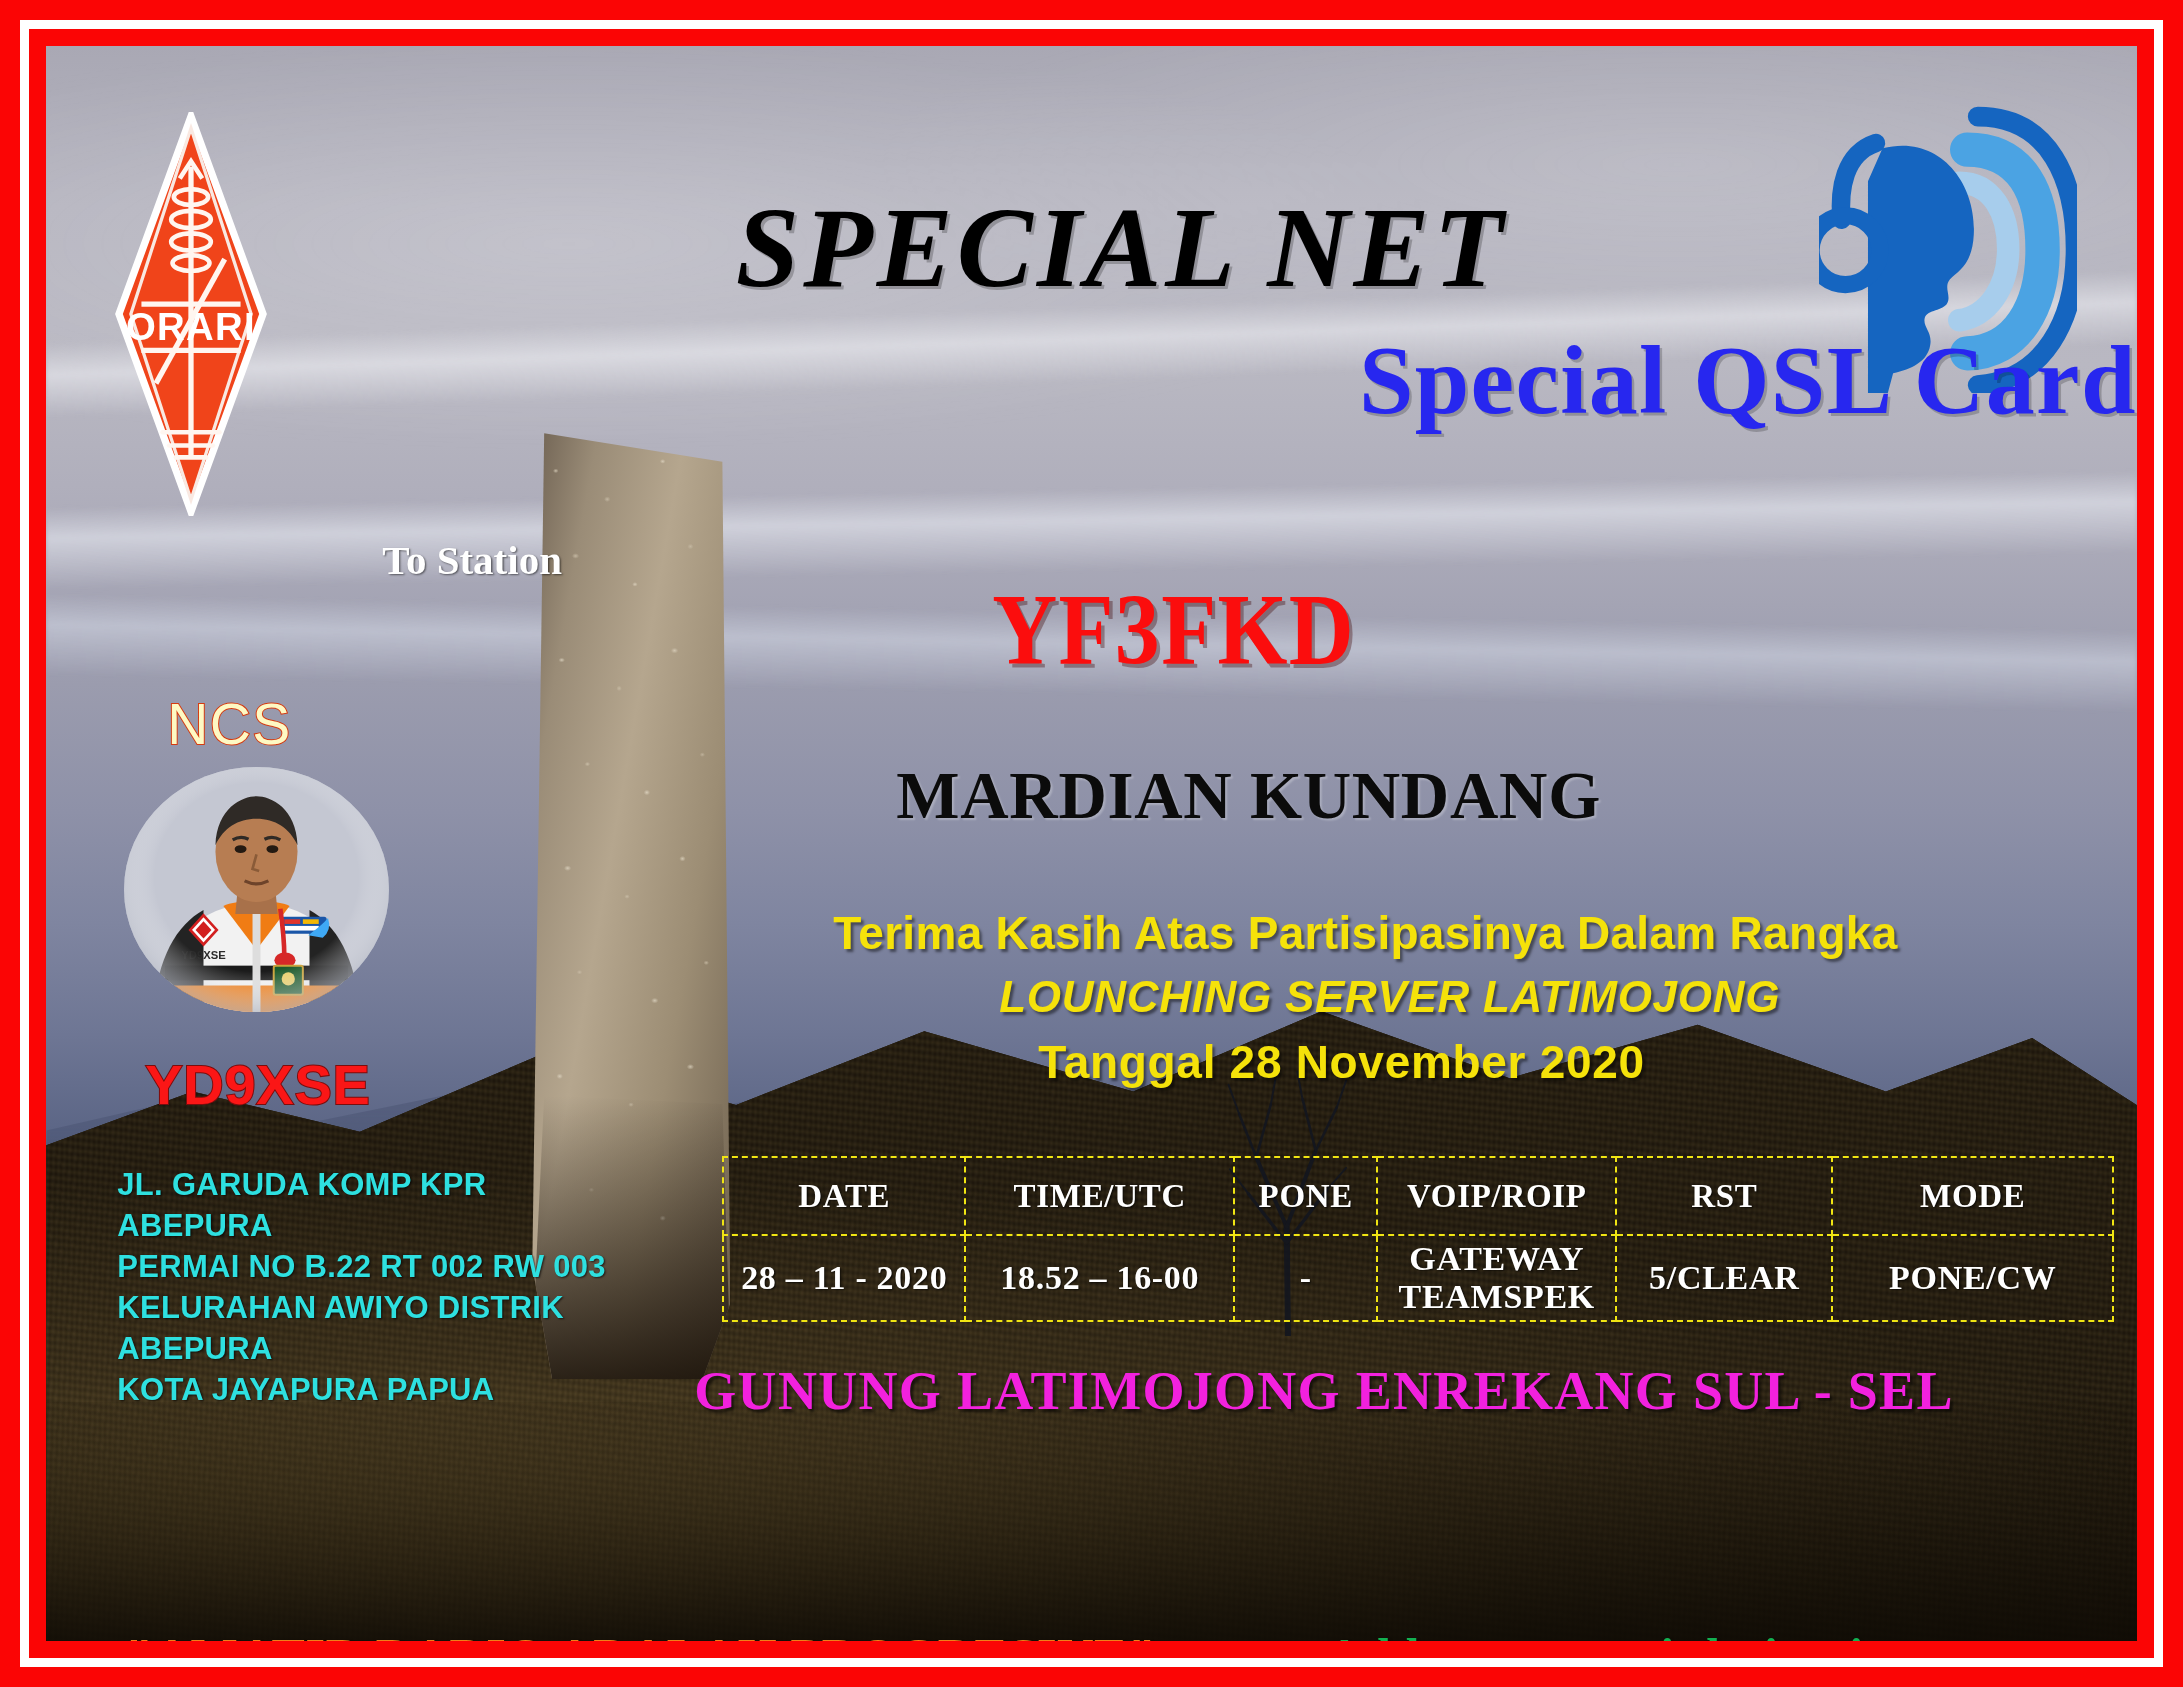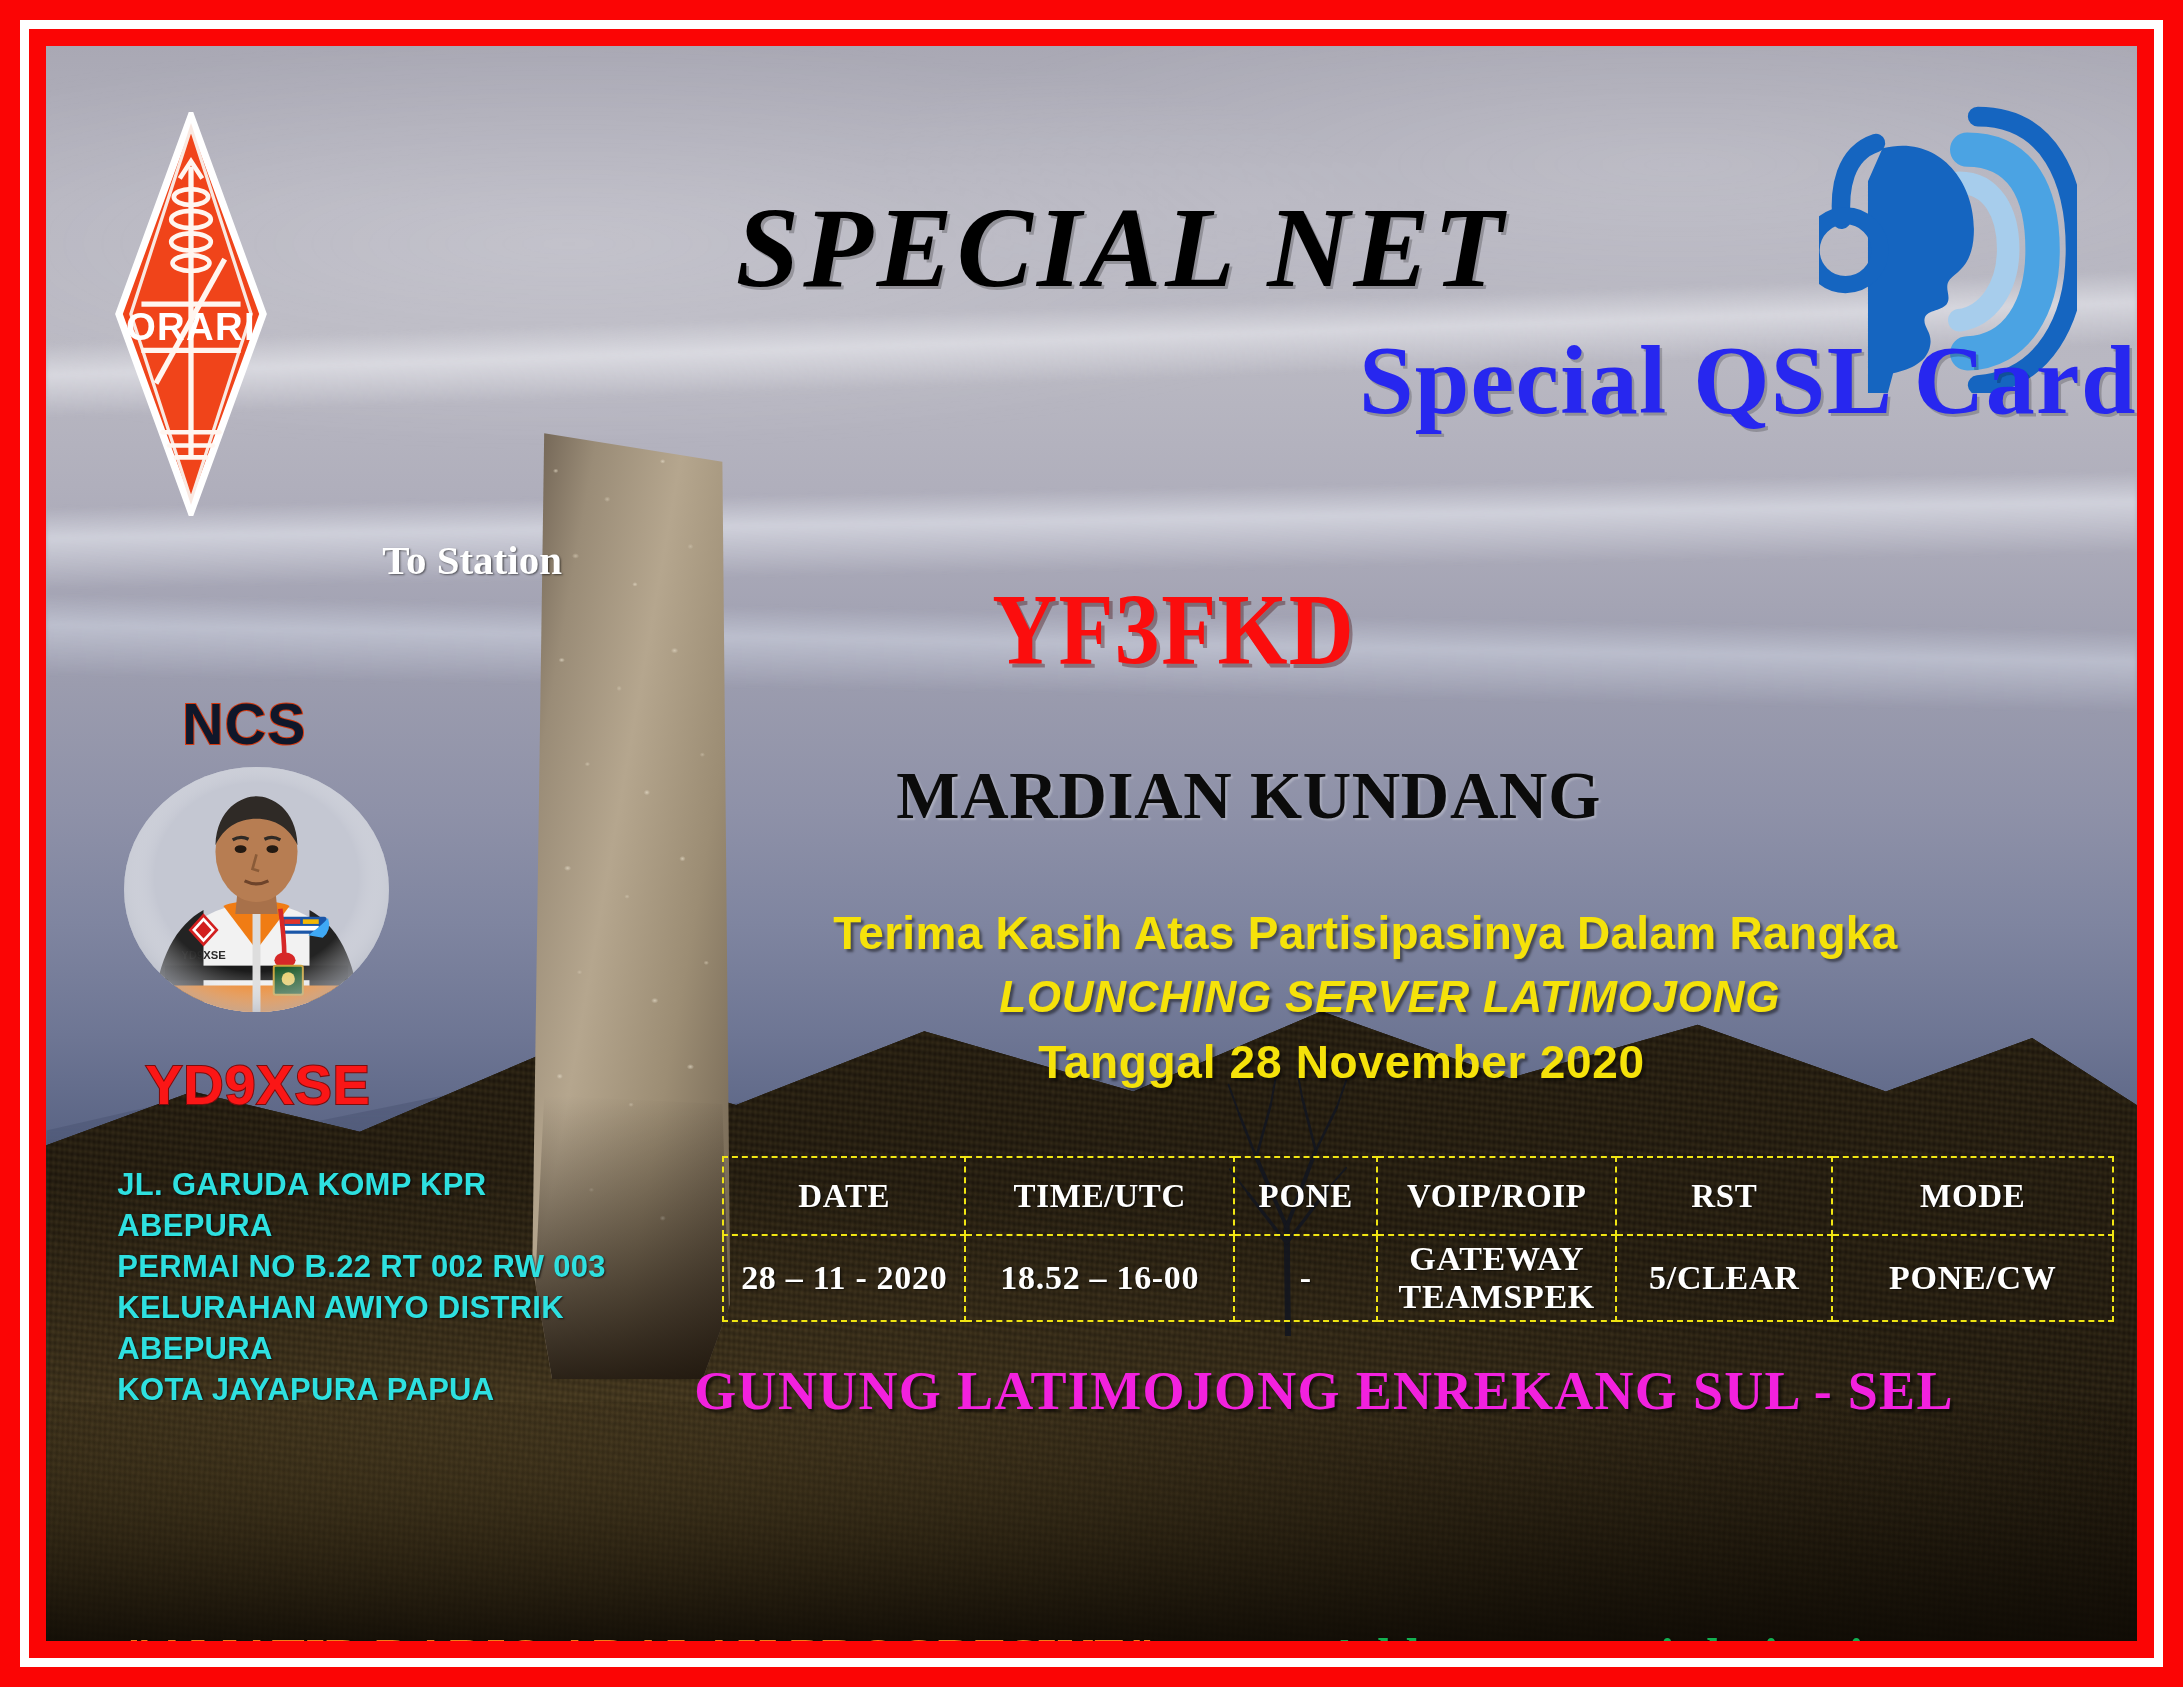--- a/index.html
+++ b/index.html
@@ -220,25 +220,25 @@
 
   #to-station {
     left: 336px; top: 490px;
     font-weight: bold;
     font-size: 41px;
     color: #ffffff;
     text-shadow: 1.3px 1.3px 2px rgba(0,0,0,0.5);
   }
 
   #ncs-label {
-    left: 136px; top: 645px;
+    left: 121px; top: 645px;
     font-family: "Liberation Sans", sans-serif;
-    font-weight: bold;
+    font-weight: normal;
     font-size: 57px;
-    color: #0f172a;
+    color: #fef9c3;
     -webkit-text-stroke: 2px #d63a10;
     paint-order: stroke fill;
     letter-spacing: 1.3px;
   }
 
   #ncs-photo {
     left: 78px; top: 721px;
     width: 265px; height: 245px;
     border-radius: 50%;
     overflow: hidden;

